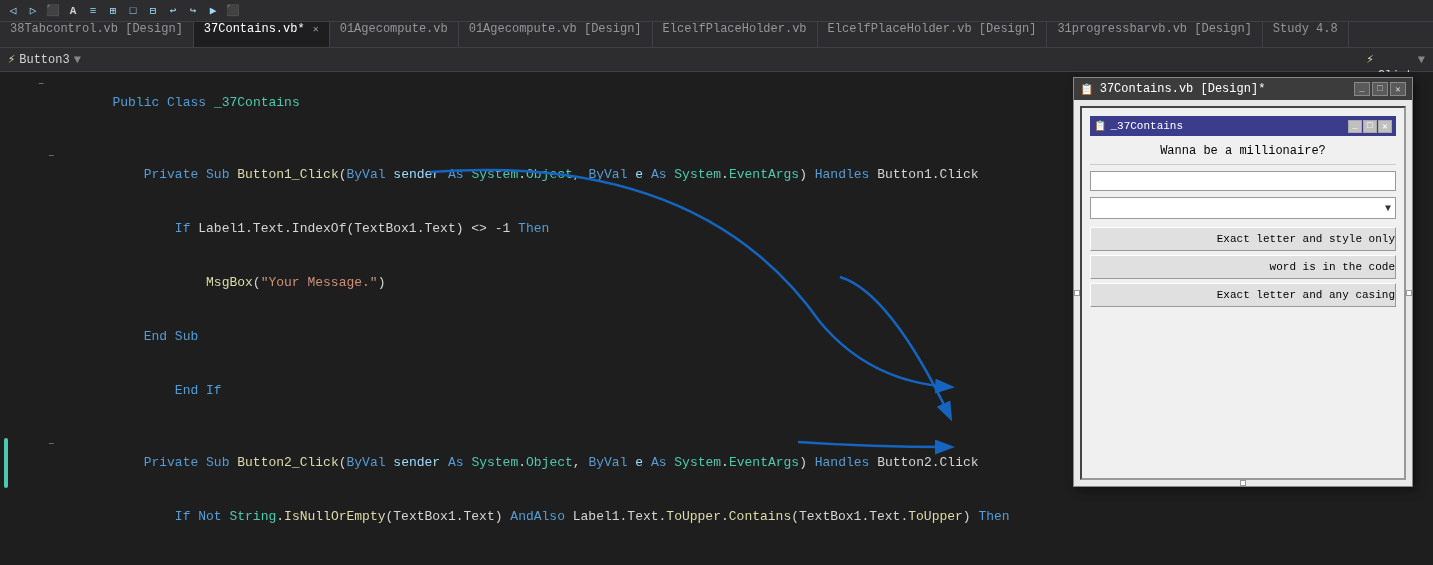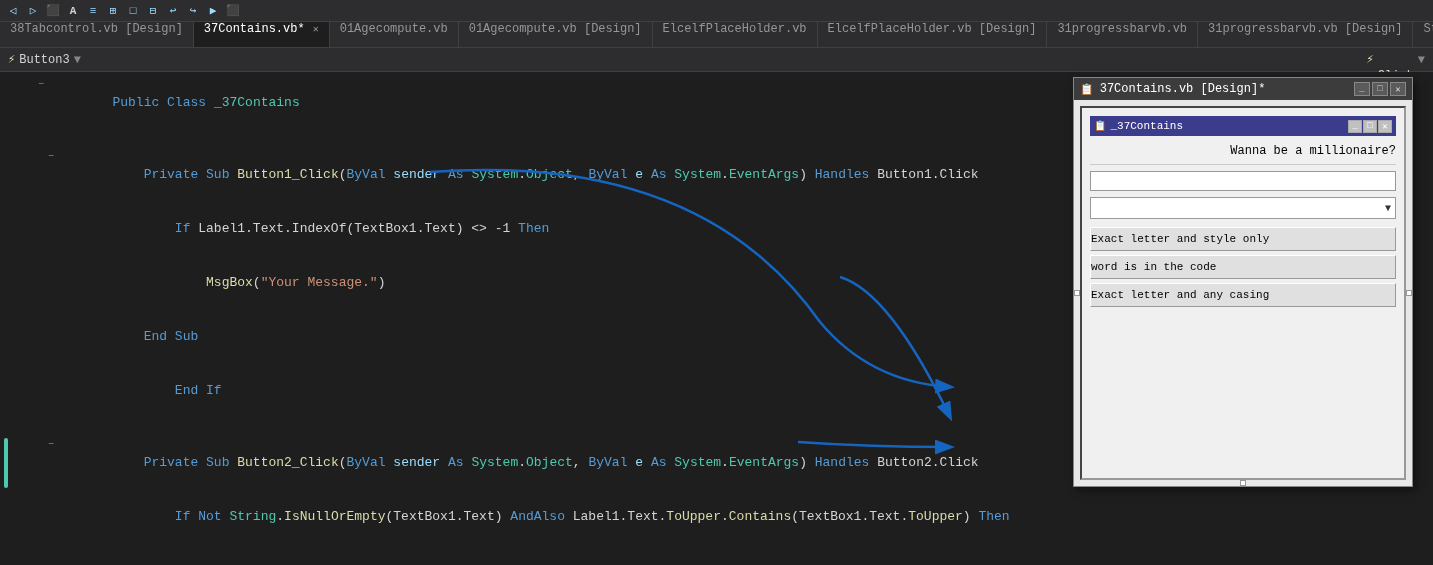--- a/index.html
+++ b/index.html
@@ -207,21 +207,21 @@
       background: #c0c0c0;
       font-size: 9px;
       display: flex;
       align-items: center;
       justify-content: center;
       cursor: pointer;
       margin-left: auto;
     }
 
     .form-label {
-      text-align: right;
+      text-align: center;
       font-size: 12px;
       color: #000;
       margin-bottom: 6px;
     }
     .form-textbox {
       width: 100%;
       height: 20px;
       border: 1px solid #999;
       background: white;
       margin-bottom: 6px;
@@ -244,21 +244,21 @@
       font-size: 10px;
     }
     .form-btn {
       width: 100%;
       height: 24px;
       background: #e0e0e0;
       border: 1px solid #999;
       border-top-color: #fff;
       border-left-color: #fff;
       font-size: 11px;
-      text-align: left;
+      text-align: right;
       line-height: 22px;
       margin-bottom: 4px;
       cursor: pointer;
       color: #000;
     }
 
     
     #arrows-overlay {
       position: absolute;
       top: 0;
@@ -300,23 +300,20 @@
   <div class="tab">
     <span>01Agecompute.vb [Design]</span>
   </div>
   <div class="tab">
     <span>ElcelfPlaceHolder.vb</span>
   </div>
   <div class="tab">
     <span>ElcelfPlaceHolder.vb [Design]</span>
   </div>
   <div class="tab">
-    <span>31progressbarvb.vb</span>
-  </div>
-  <div class="tab">
     <span>31progressbarvb.vb [Design]</span>
   </div>
   <div class="tab">
     <span>Study 4.8</span>
   </div>
 
 </div>
 
 <div id="addressbar">
   <span style="color:#dcdcaa;">⚡</span>

